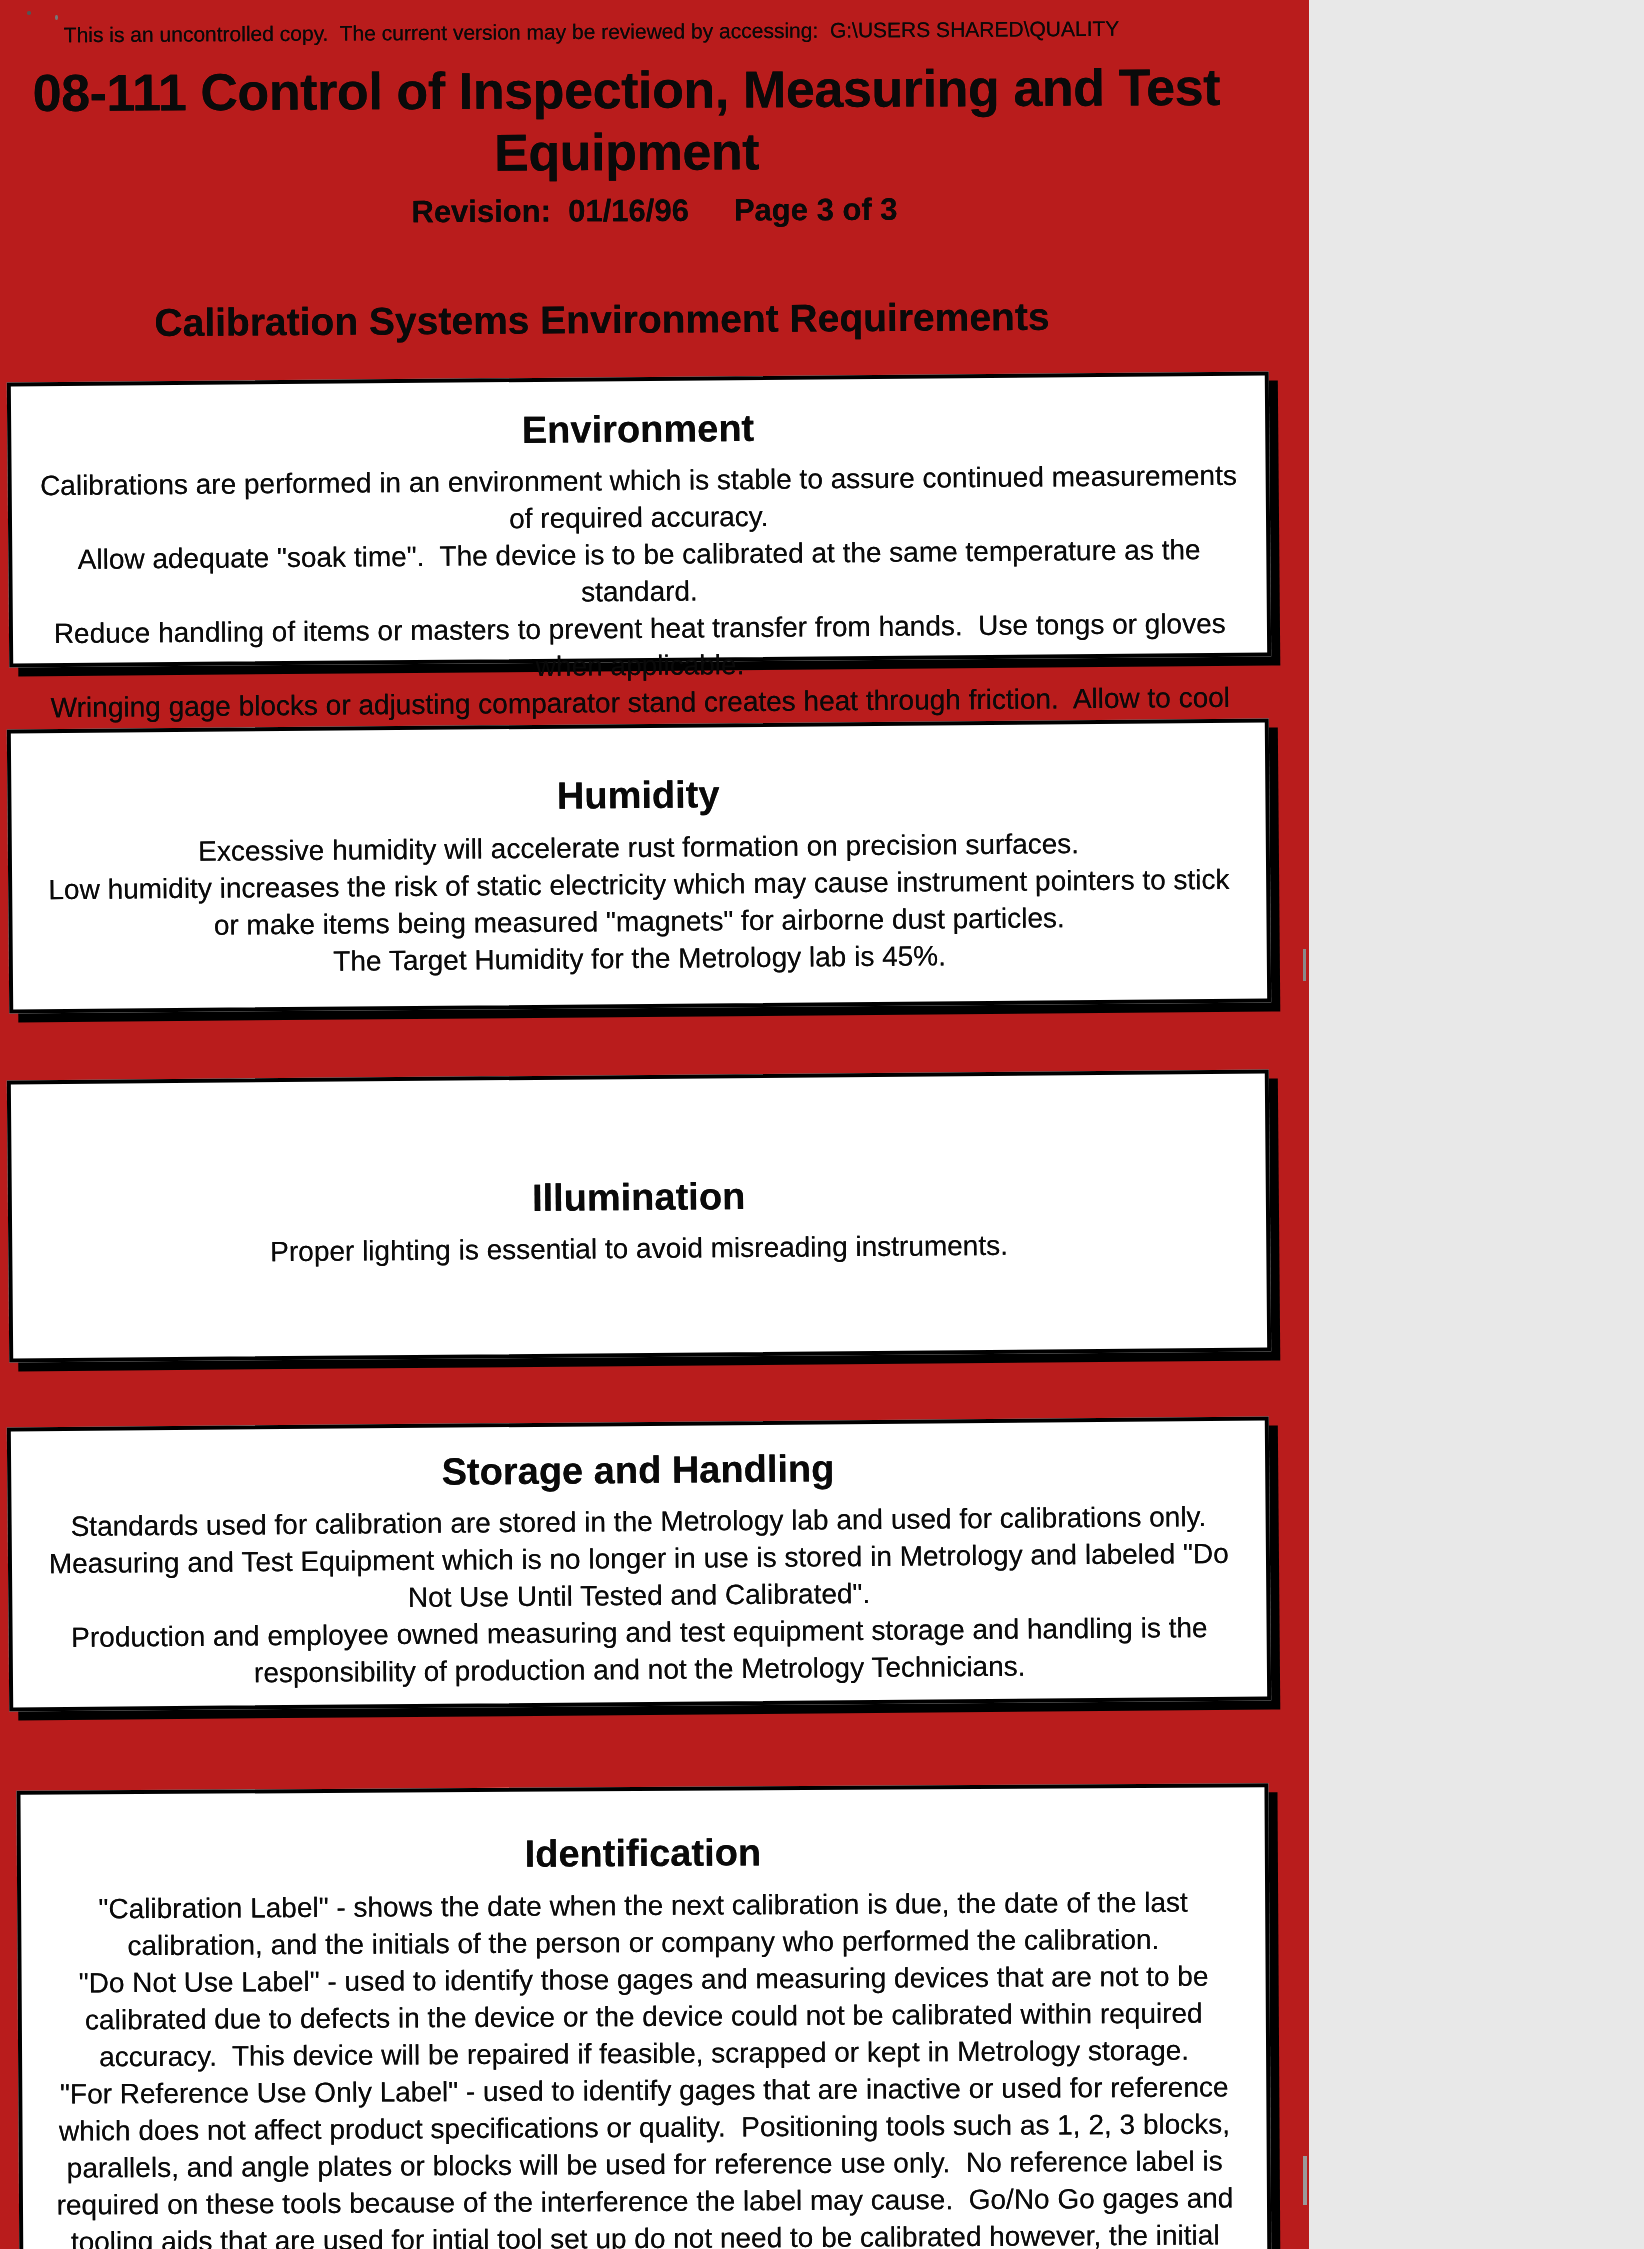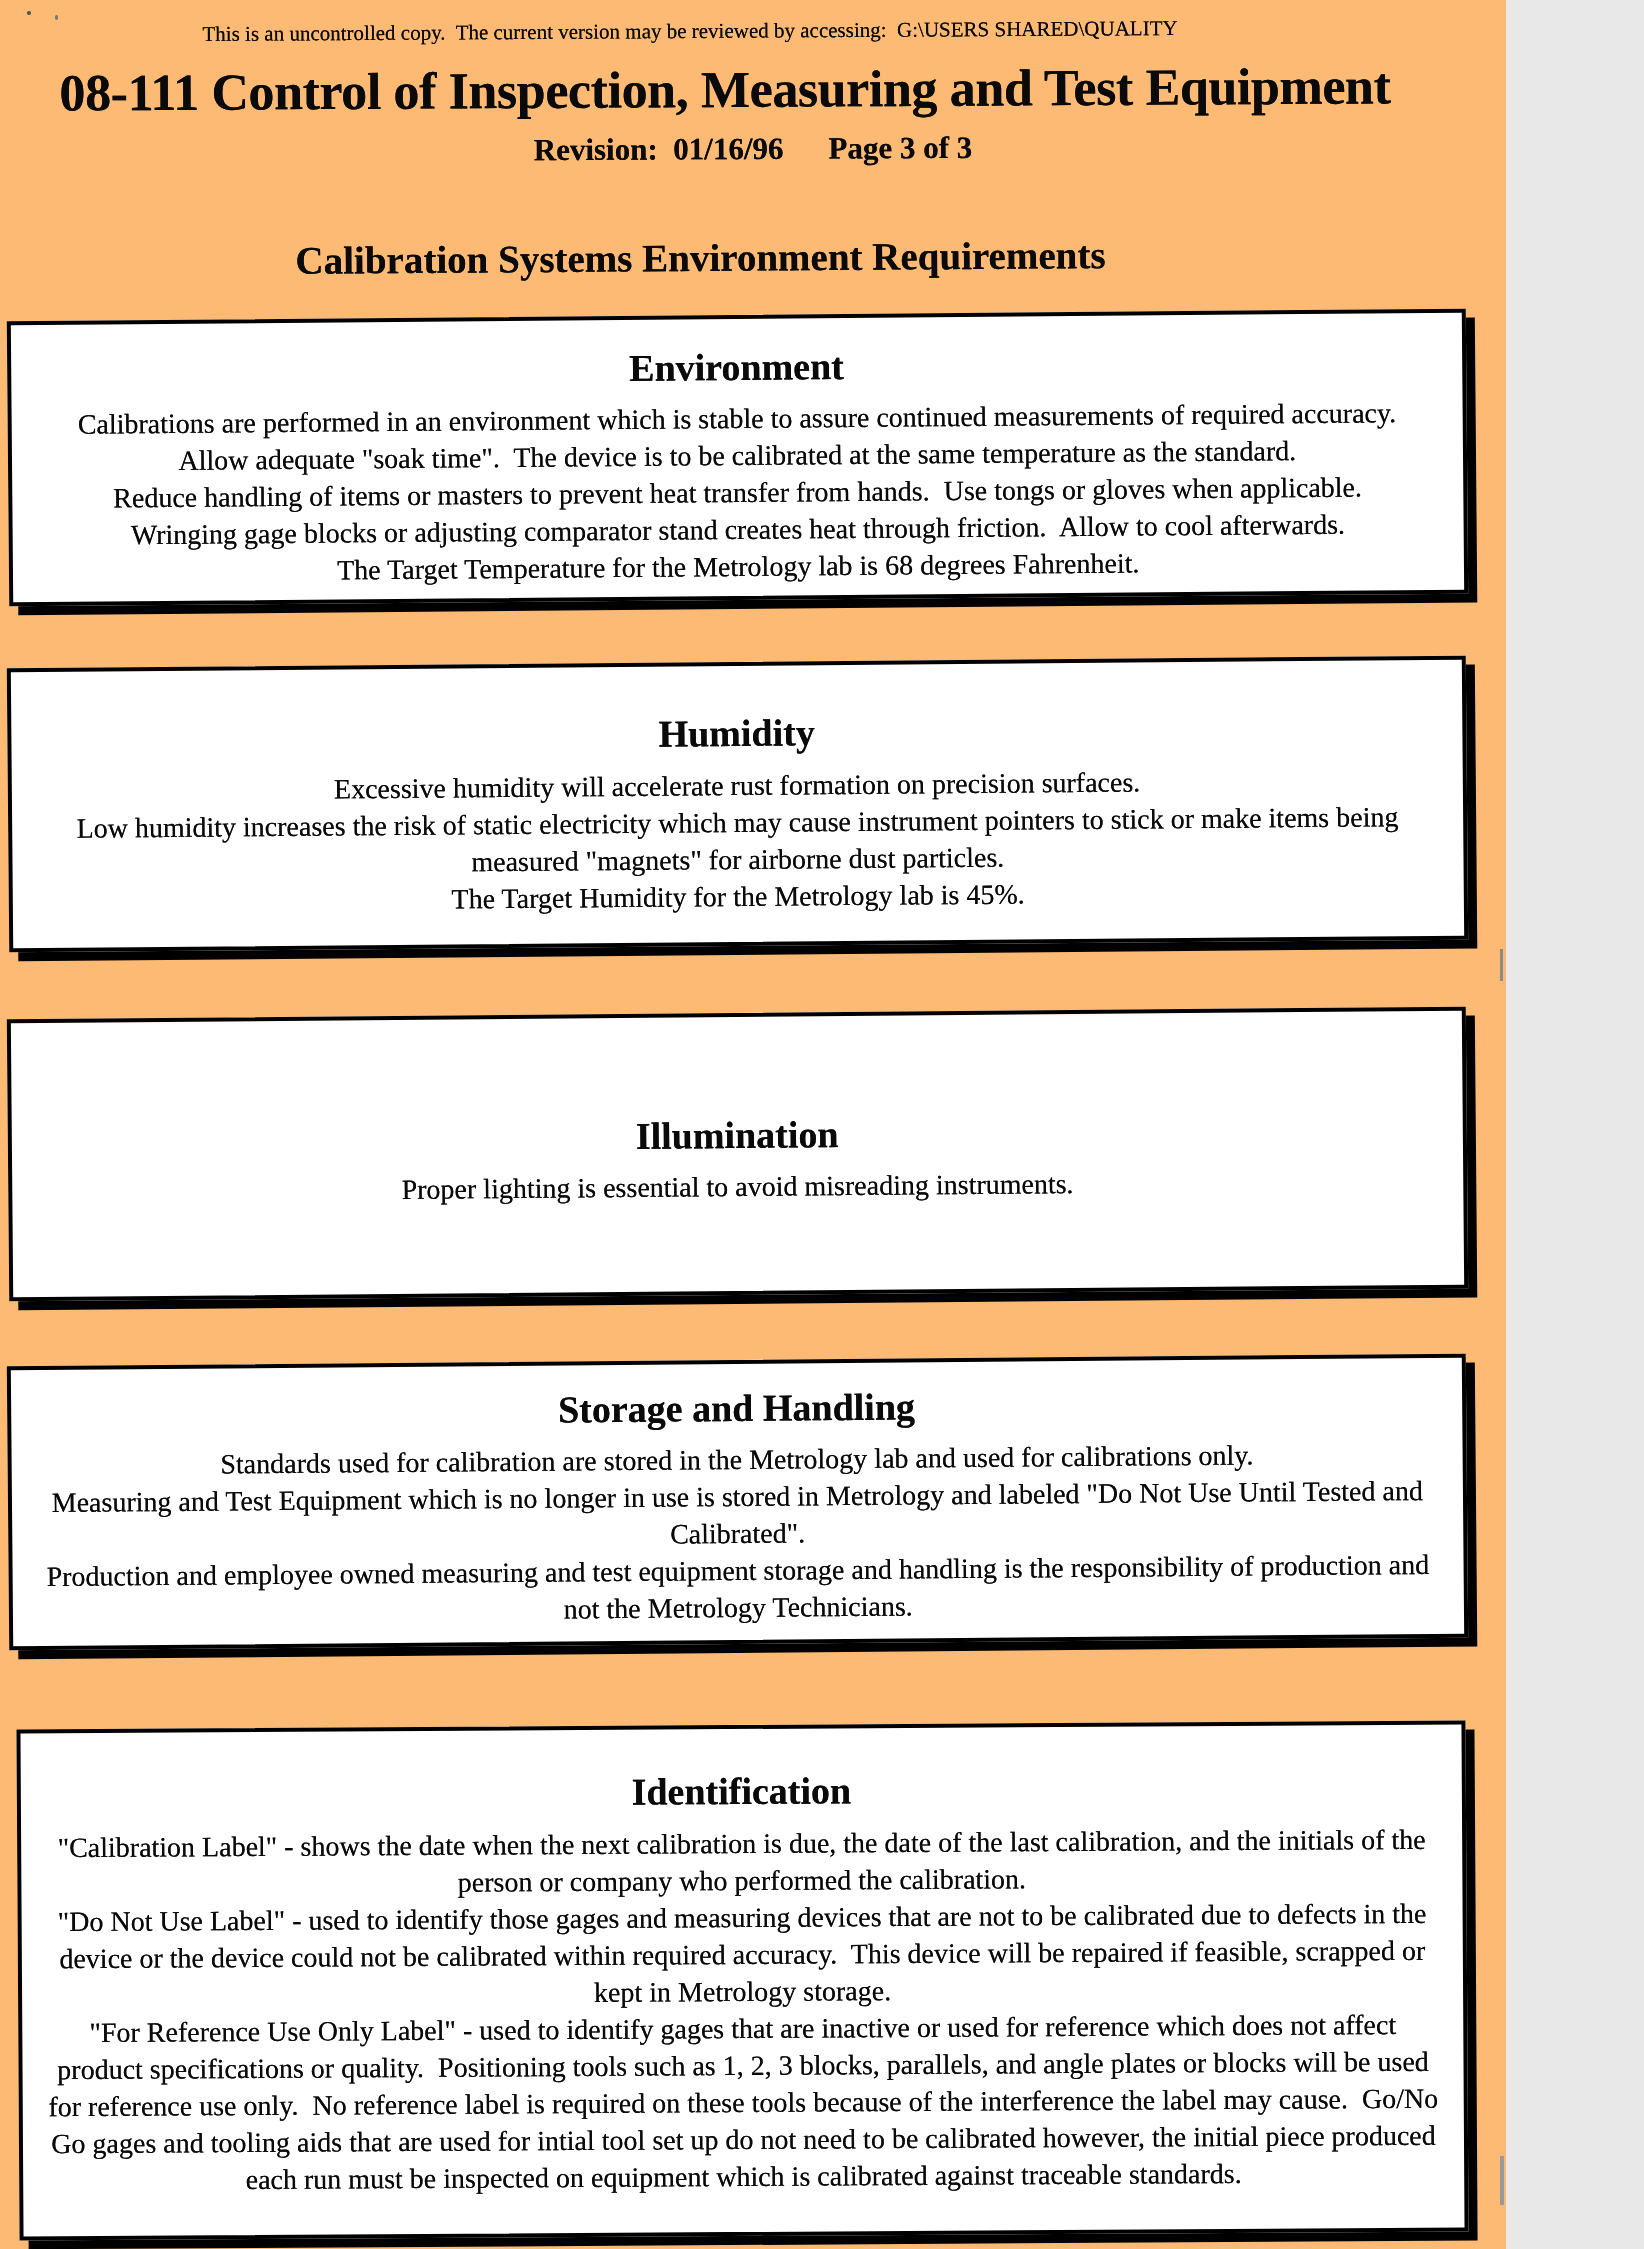--- a/index.html
+++ b/index.html
@@ -1,22 +1,22 @@
 <!DOCTYPE html>
 <html style="font-size:11.2px"><head>
 <meta charset="utf-8">
 <style>
   html, body { margin: 0; padding: 0; background: #e8e8e8; }
   .page {
     position: relative;
-    width: 1506px;
+    width: 1309px;
     height: 2250px;
-    background: #fdba74;
+    background: #b91c1c;
     overflow: hidden;
-    font-family: Liberation Serif, serif;
+    font-family: Liberation Sans, sans-serif;
     color: #0a0a0a;
     text-shadow: 0 0 0.4px rgba(0,0,0,0.85);
   }
 
   
   .disclaimer {
     padding-top: 18px;
     margin-right: 126px;
     text-align: center;
     font-size: 21px;

